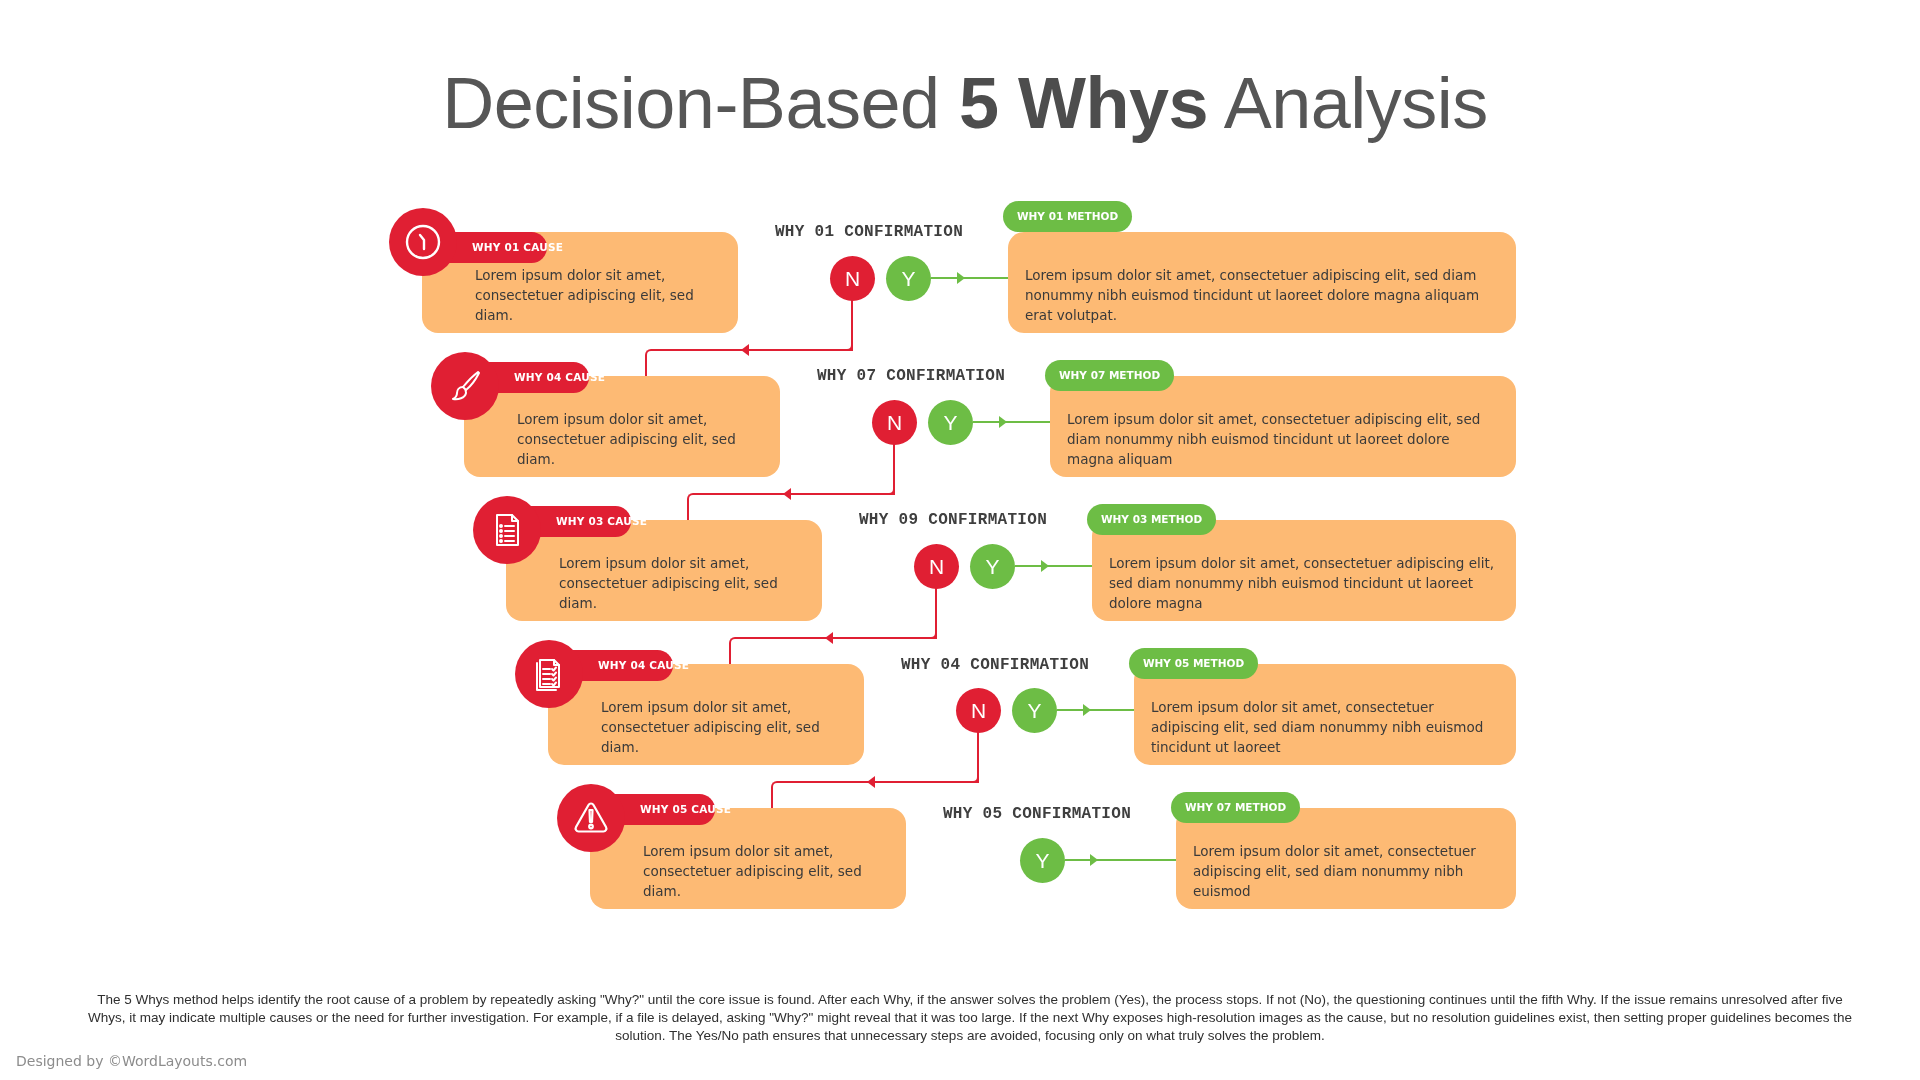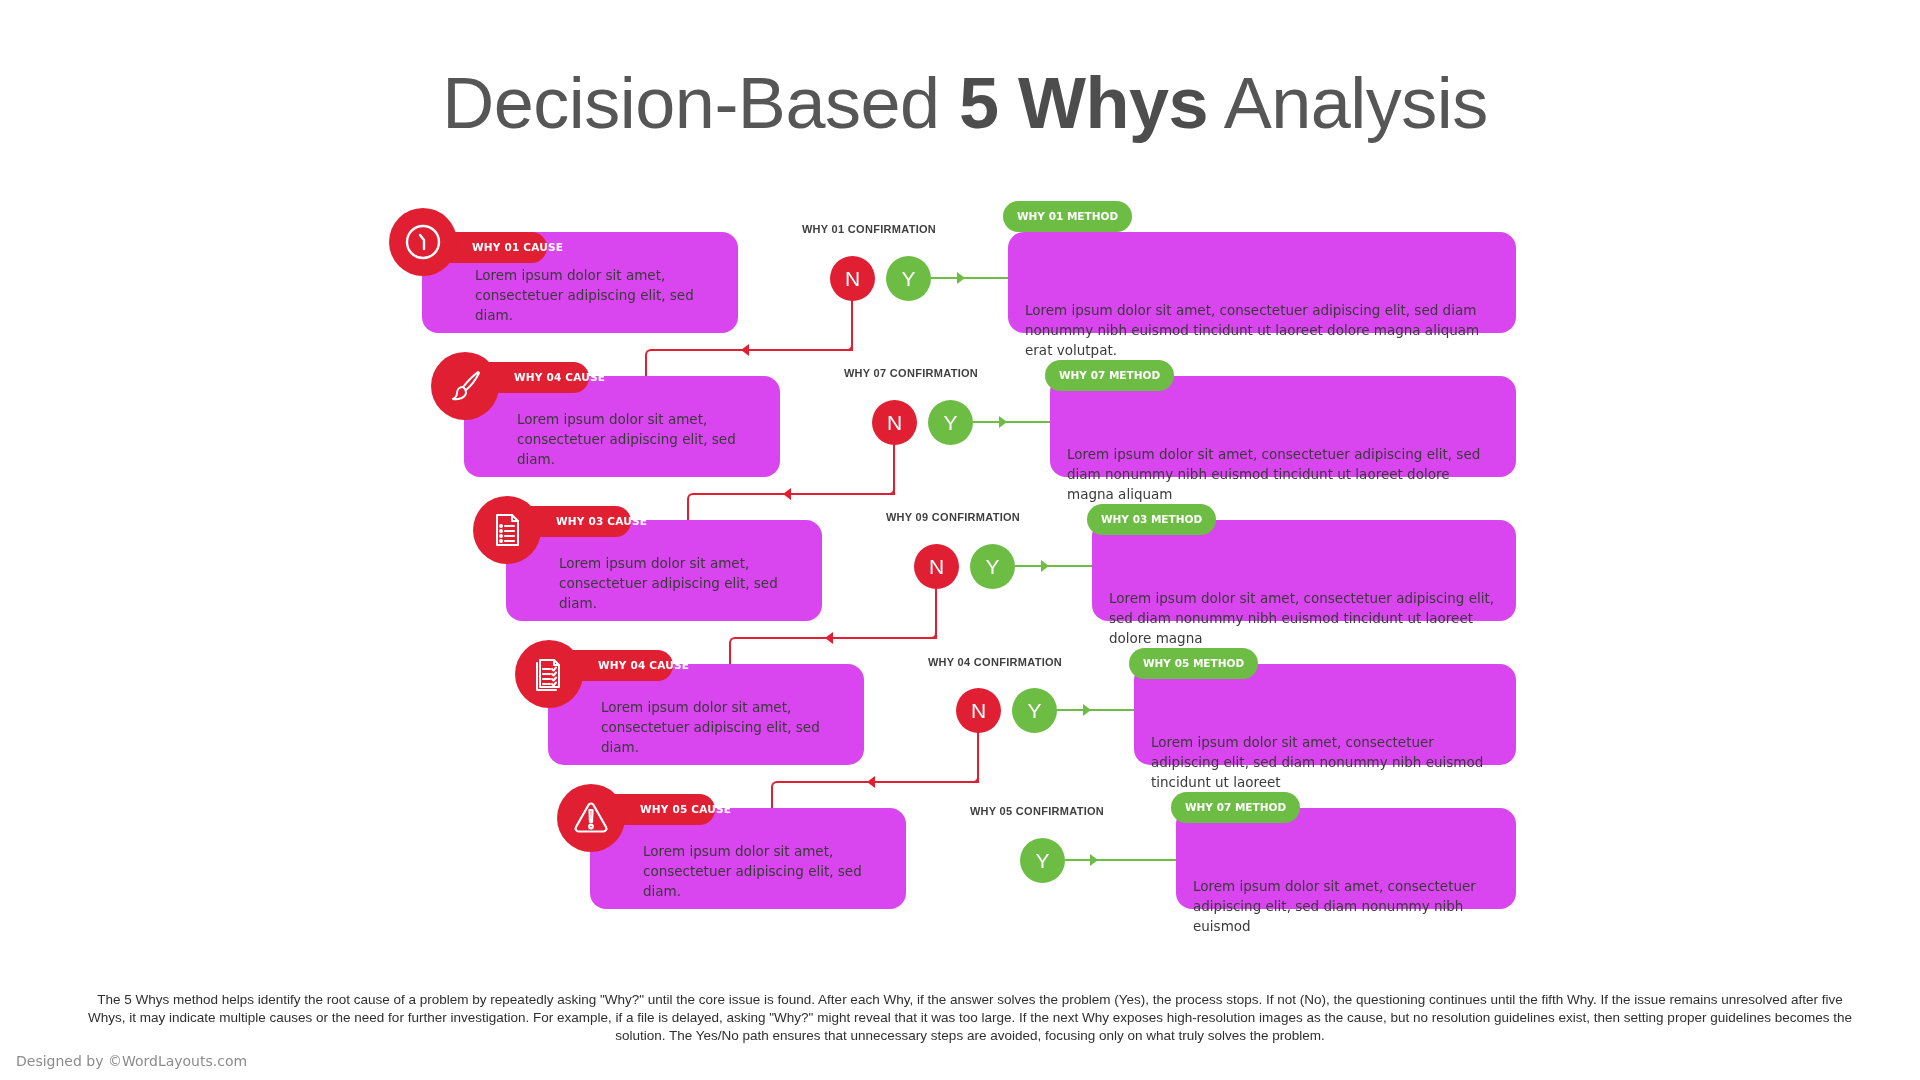--- a/index.html
+++ b/index.html
@@ -7,52 +7,52 @@
   body { position: relative; font-family: "Liberation Sans", "DejaVu Sans", sans-serif; color: #333; }
 
   .title {
     position: absolute; left: 0; top: 62px; width: 1930px; text-align: center;
     font-size: 72px; font-weight: 300; color: #565656; letter-spacing: -0.5px;
     font-family: "Liberation Sans", sans-serif;
   }
   .title b { font-weight: 700; color: #4d4d4d; }
 
   .card {
-    position: absolute; background: #d946ef; border-radius: 16px;
+    position: absolute; background: #fdba74; border-radius: 16px;
   }
   .card .text {
     position: absolute; font-size: 13.5px; line-height: 20px; color: #3a3a3a;
     font-family: "DejaVu Sans", sans-serif; font-weight: 400;
   }
   .cause-card { width: 316px; height: 101px; }
   .cause-card .text { left: 53px; top: 33px; width: 250px; }
   .method-card { height: 101px; }
-  .method-card .text { left: 17px; top: 33px; right: 16px; margin-top: 35px; }
+  .method-card .text { left: 17px; top: 33px; right: 16px; }
 
   .cause-pill {
     position: absolute; height: 31px; width: 100px; background: #e01f33;
     border-radius: 0 16px 16px 0; color: #fff; font-size: 10.5px; font-weight: 700;
     line-height: 31px; padding-left: 25px; letter-spacing: 0.2px; white-space: nowrap;
     font-family: "DejaVu Sans", sans-serif;
   }
   .icon-circle {
     position: absolute; width: 68px; height: 68px; border-radius: 50%; background: #e01f33;
     display: flex; align-items: center; justify-content: center;
   }
   .icon-circle svg { width: 40px; height: 40px; }
 
   .method-pill {
     position: absolute; height: 31px; background: #6dbd45; border-radius: 16px;
     color: #fff; font-size: 10.5px; font-weight: 700; line-height: 31px;
     padding: 0 14px; white-space: nowrap; font-family: "DejaVu Sans", sans-serif;
   }
 
   .conf-label {
-    position: absolute; font-size: 11px; font-weight: 700; color: #3f3f3f;
-    letter-spacing: 0.3px; white-space: nowrap; font-family: Liberation Sans, sans-serif;
+    position: absolute; font-size: 16px; font-weight: 700; color: #3f3f3f;
+    letter-spacing: 0.3px; white-space: nowrap; font-family: Liberation Mono, monospace;
     transform: translateX(-50%);
   }
 
   .yn {
     position: absolute; width: 45px; height: 45px; border-radius: 50%;
     color: #fff; font-size: 21px; line-height: 45px; text-align: center;
     font-family: "Liberation Sans", sans-serif; font-weight: 400;
   }
   .yn.n { background: #e01f33; }
   .yn.y { background: #6dbd45; }

